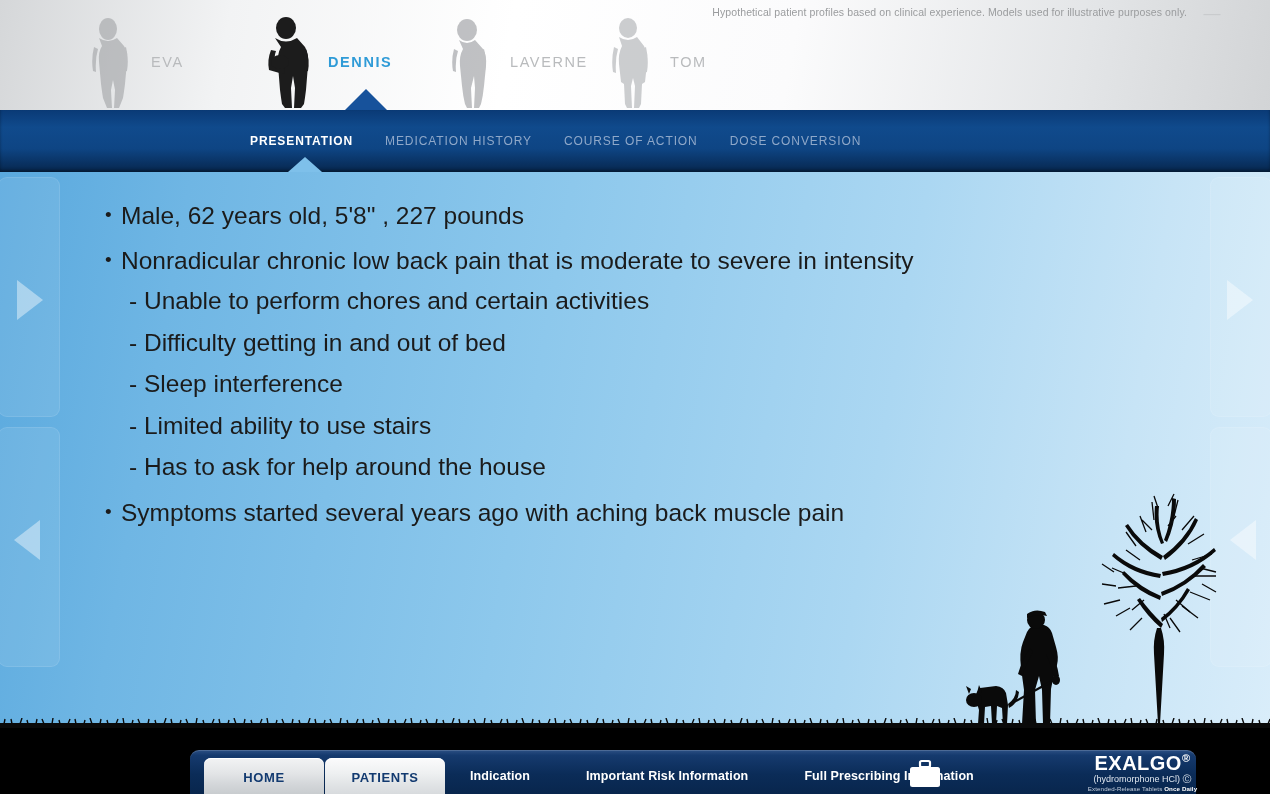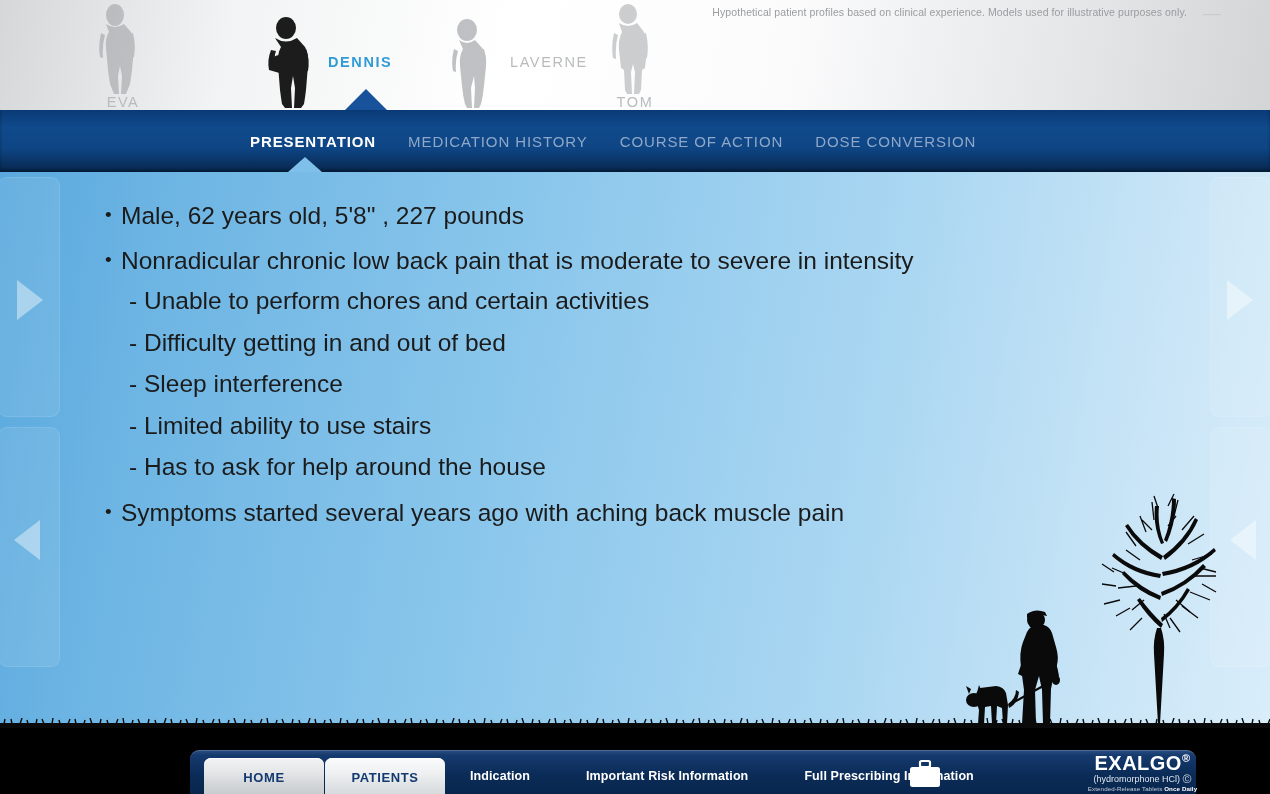--- a/index.html
+++ b/index.html
@@ -39,24 +39,24 @@
   .pfigure {
     position:relative; width:58px; height:92px;
     opacity:.55;
   }
   .patient.active .pfigure { opacity:1; }
   .plabel {
     margin-left:12px; font-size:14.5px; letter-spacing:1.6px;
     color:#b9bbbd; font-weight:400;
   }
   .patient.active .plabel { color:#2f9bd7; font-weight:700; }
-  #p-eva   { left:88px;flex-direction:column; }
+  #p-eva   { left:81px; }
   #p-dennis{ left:258px; }
   #p-laverne{ left:440px; }
-  #p-tom   { left:600px;flex-direction:column; }
+  #p-tom   { left:600px; }
 
   
   .sil { position:absolute; left:0; bottom:0; width:58px; height:92px; }
 
   #dennis-pointer {
     position:absolute; left:344px; bottom:-1px;
     width:0; height:0;
     border-left:22px solid transparent;
     border-right:22px solid transparent;
     border-bottom:22px solid #17529b;
@@ -66,21 +66,21 @@
   #navbar {
     position:absolute; left:0; top:110px; width:1270px; height:62px;
     background:linear-gradient(180deg,#0a3a76 0%, #104a8c 28%, #0e4584 62%, #09305f 88%, #06264c 100%);
     box-shadow:inset 0 -2px 3px rgba(0,0,0,.35);
   }
   #navtabs {
     position:absolute; left:248px; top:0; height:62px;
     display:flex; align-items:center; gap:28px;
   }
   .navtab {
-    font-size:15px; letter-spacing:.9px; color:#8fa8c9;
+    font-size:12px; letter-spacing:.9px; color:#8fa8c9;
     cursor:pointer; white-space:nowrap; padding:4px 2px;
   }
   .navtab.active { color:#ffffff; font-weight:700; }
   #nav-pointer {
     position:absolute; left:288px; bottom:0;
     width:0; height:0;
     border-left:17px solid transparent;
     border-right:17px solid transparent;
     border-bottom:15px solid #7ec0ea;
   }

